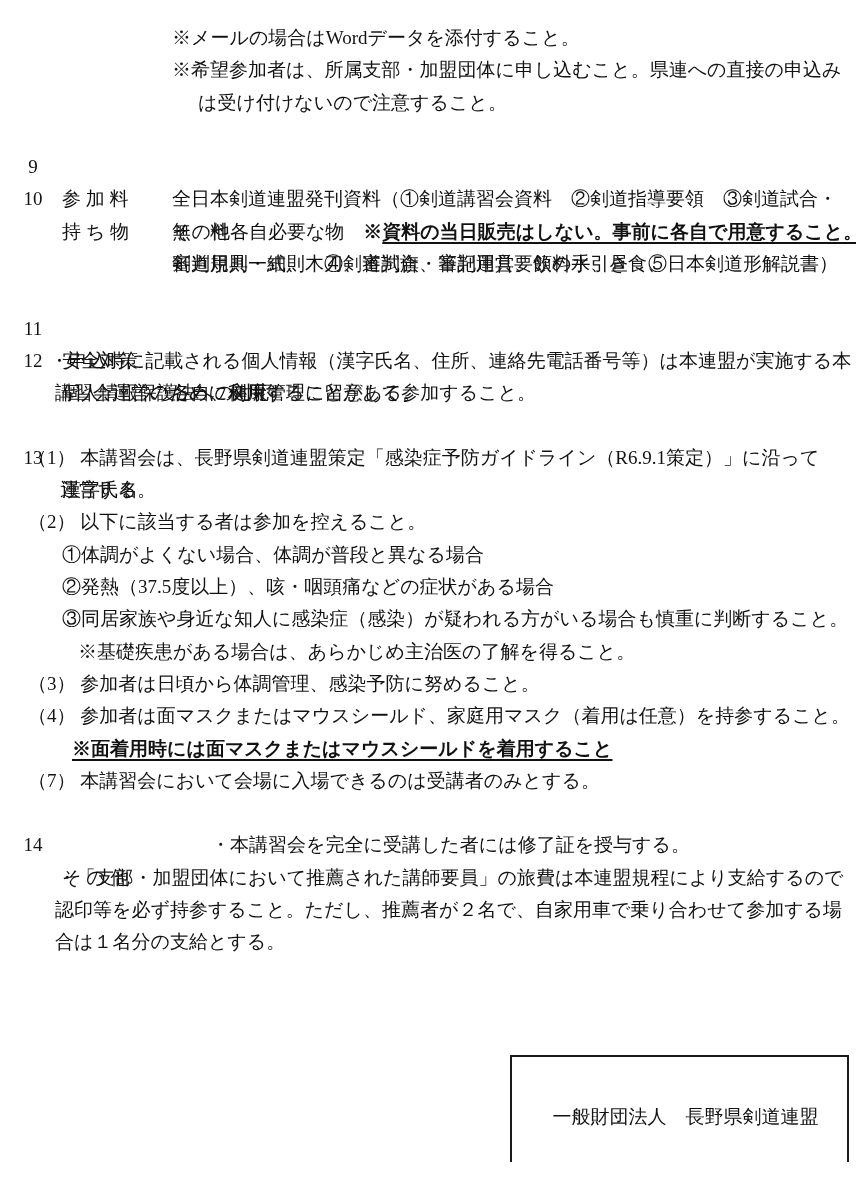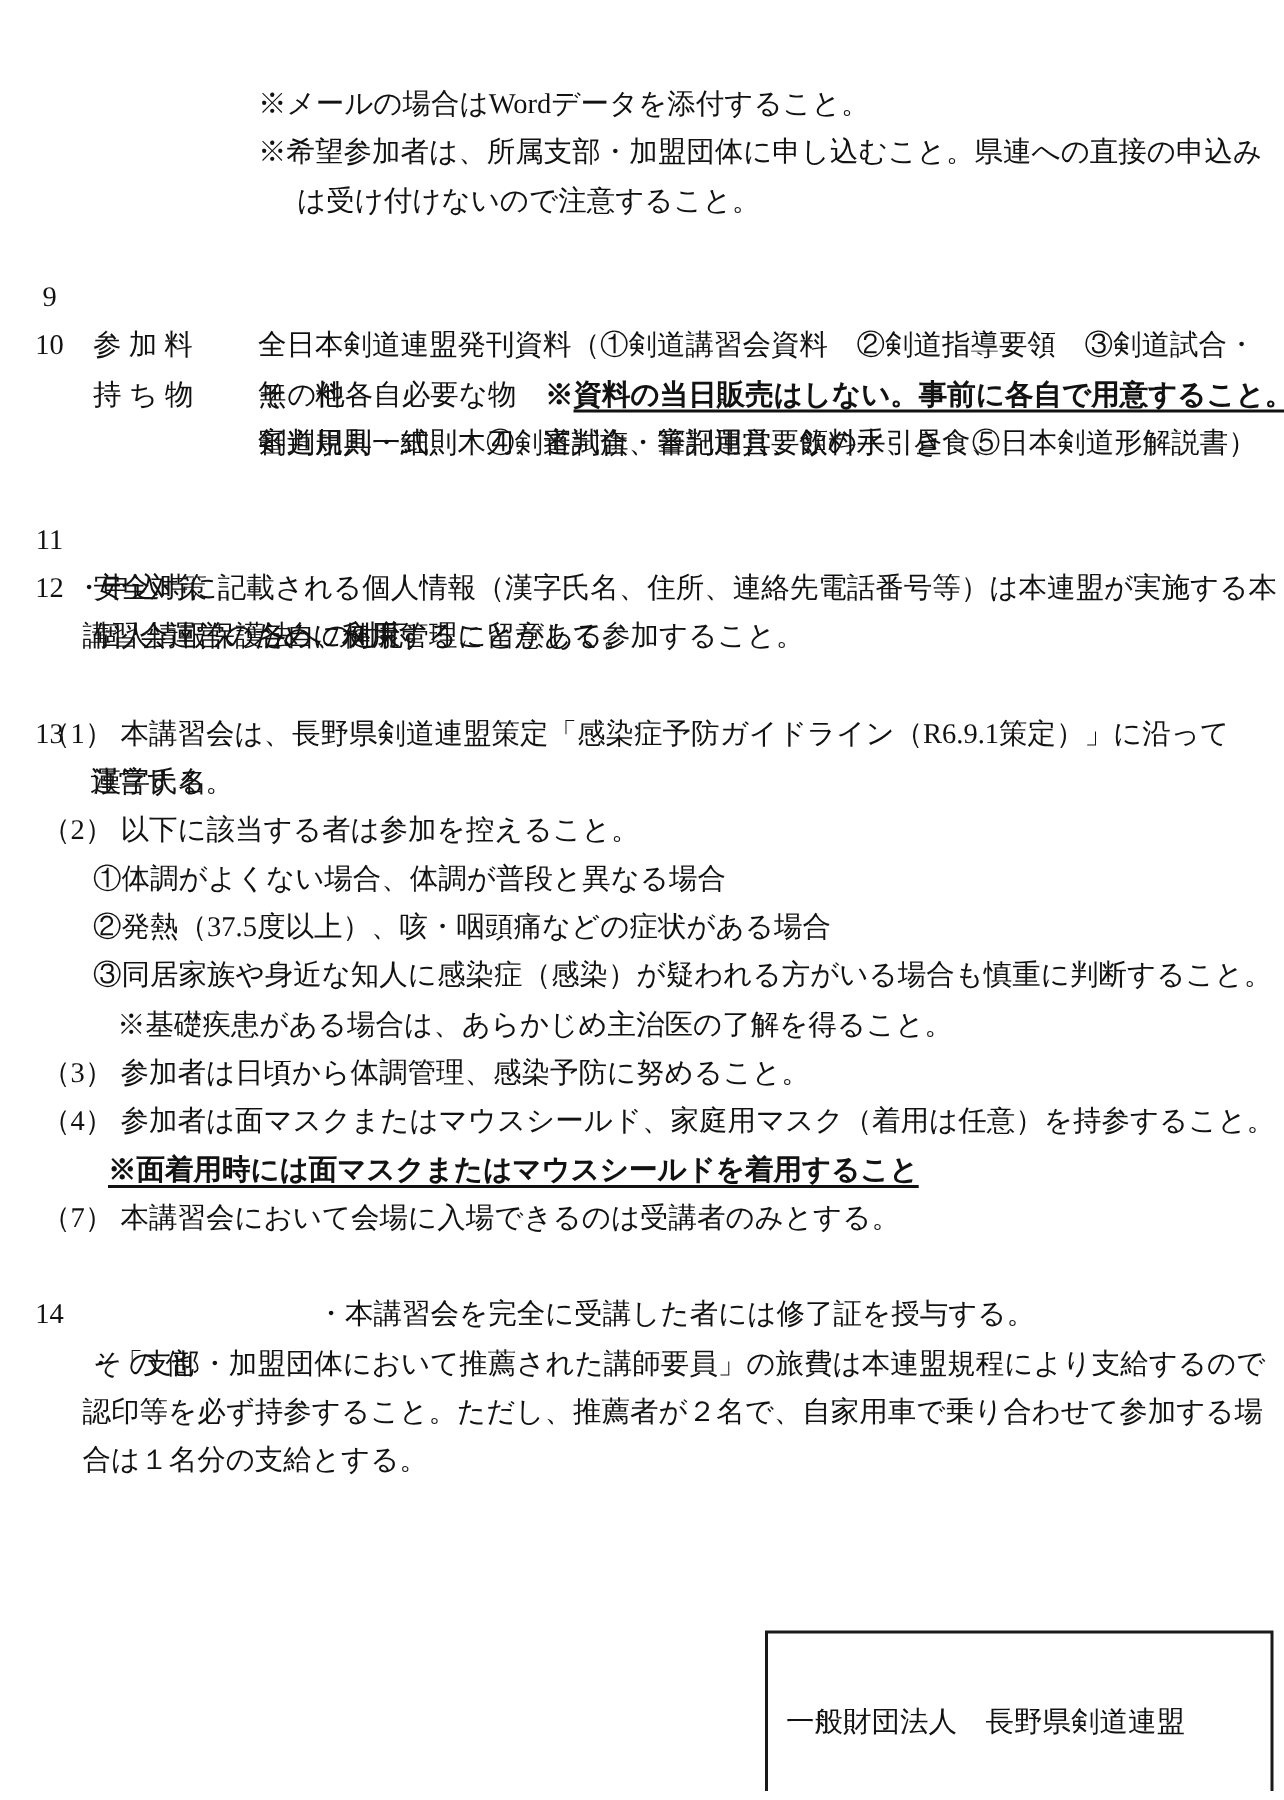--- a/index.html
+++ b/index.html
@@ -4,21 +4,20 @@
 <style>
   html, body { margin: 0; padding: 0; background: #ffffff; }
   .page {
     position: relative;
     width: 856px;
     height: 1162px;
     background: #ffffff;
     font-family: "Liberation Serif", "DejaVu Serif", serif;
     color: #121212;
     overflow: hidden;
-    margin-top: 32px;
   }
   .doc { position: absolute; top: 22px; left: 0; width: 856px; }
   .line {
     position: relative;
     height: 32.3px;
     line-height: 32.3px;
     font-size: 19px;
     white-space: pre;
   }
   
@@ -48,21 +47,21 @@
     top: 1055px;
     width: 339px;
     height: 125px;
     border: 2px solid #1a1a1a;
     box-sizing: border-box;
     padding-top: 1px;
     font-size: 19px;
     line-height: 23.7px;
     white-space: pre;
   }
-  .cb-org   { padding-left: 12px; }
+  .cb-org   { padding-left: 12px; text-align: center; }
   .cb-role  { padding-left: 52px; }
 </style>
 </head>
 <body>
 
 <div class="page">
   <div class="doc">
 
     <div class="line L172">※メールの場合はWordデータを添付すること。</div>
     <div class="line L172">※希望参加者は、所属支部・加盟団体に申し込むこと。県連への直接の申込み</div>

